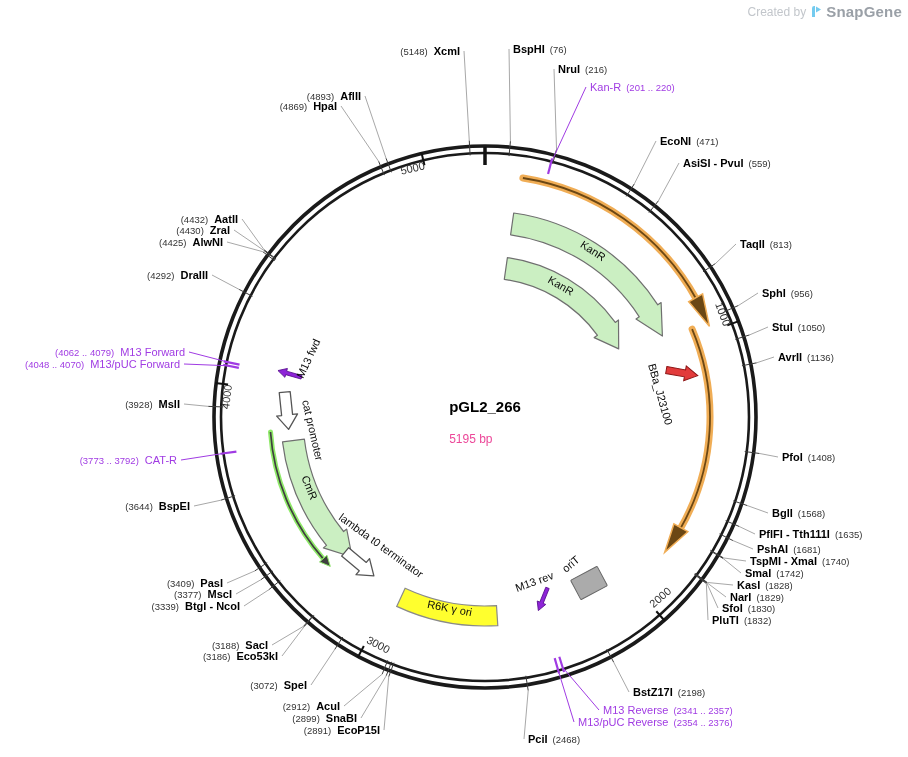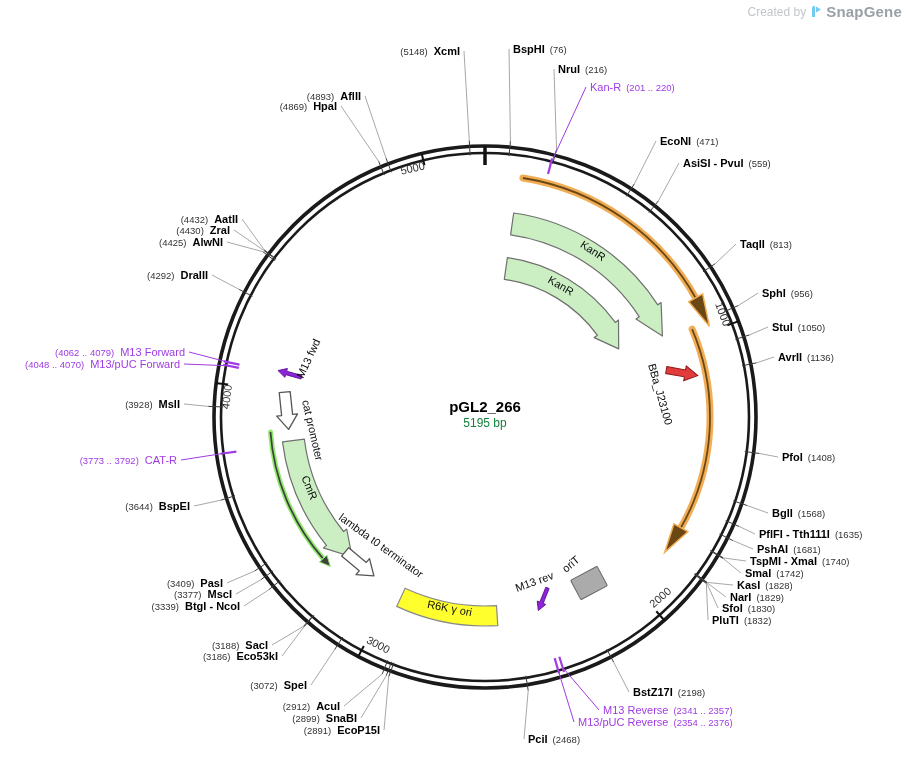--- a/index.html
+++ b/index.html
@@ -2,23 +2,23 @@
 <html><head>
 <meta charset="utf-8">
 <style>
   html,body{margin:0;padding:0;background:#fff;}
   #stage{position:relative;width:908px;height:757px;background:#fff;overflow:hidden;
          font-family:"Liberation Sans",sans-serif;}
   #credit{position:absolute;top:3px;right:6px;display:flex;align-items:center;gap:4px;}
   #credit .by{font-size:12px;color:#c2c6cb;}
   #credit .brand{font-size:15px;color:#9aa0a7;font-weight:600;letter-spacing:.2px;}
   .center-title{position:absolute;left:485px;top:398px;transform:translateX(-50%);
-                text-align:center;pointer-events:none;}
+                text-align:left;pointer-events:none;}
   .pl-name{font-size:15px;font-weight:bold;color:#000;}
-  .pl-size{font-size:12px;color:#15803d;margin-top:1px;}
+  .pl-size{font-size:12px;color:#ec4899;margin-top:17px;}
   svg text{font-family:"Liberation Sans",sans-serif;}
   .site-name{font-weight:bold;font-size:11px;fill:#000;}
   .site-pos{font-size:9.5px;fill:#333;}
   .primer .site-name{font-weight:normal;fill:#A03BE3;}
   .primer .site-pos{fill:#A03BE3;}
   .feature-label{font-size:11px;fill:#0a0a0a;}
   .scale-label{font-size:11px;fill:#333;}
 </style>
 </head>
 <body>

